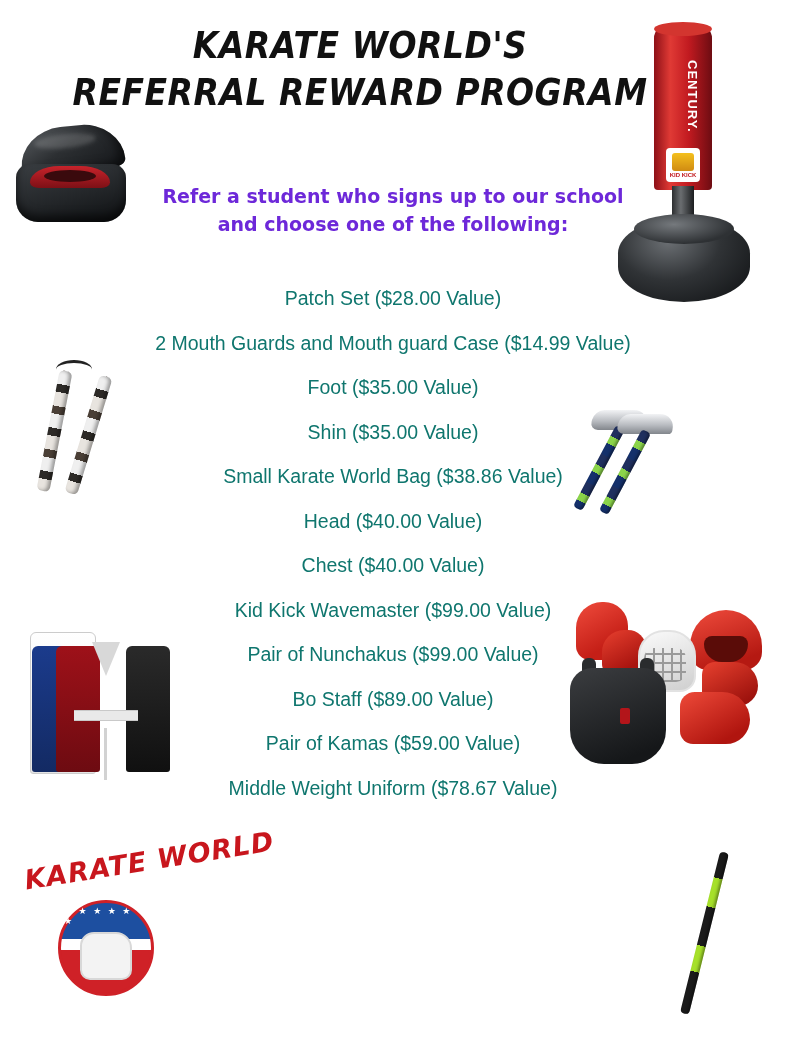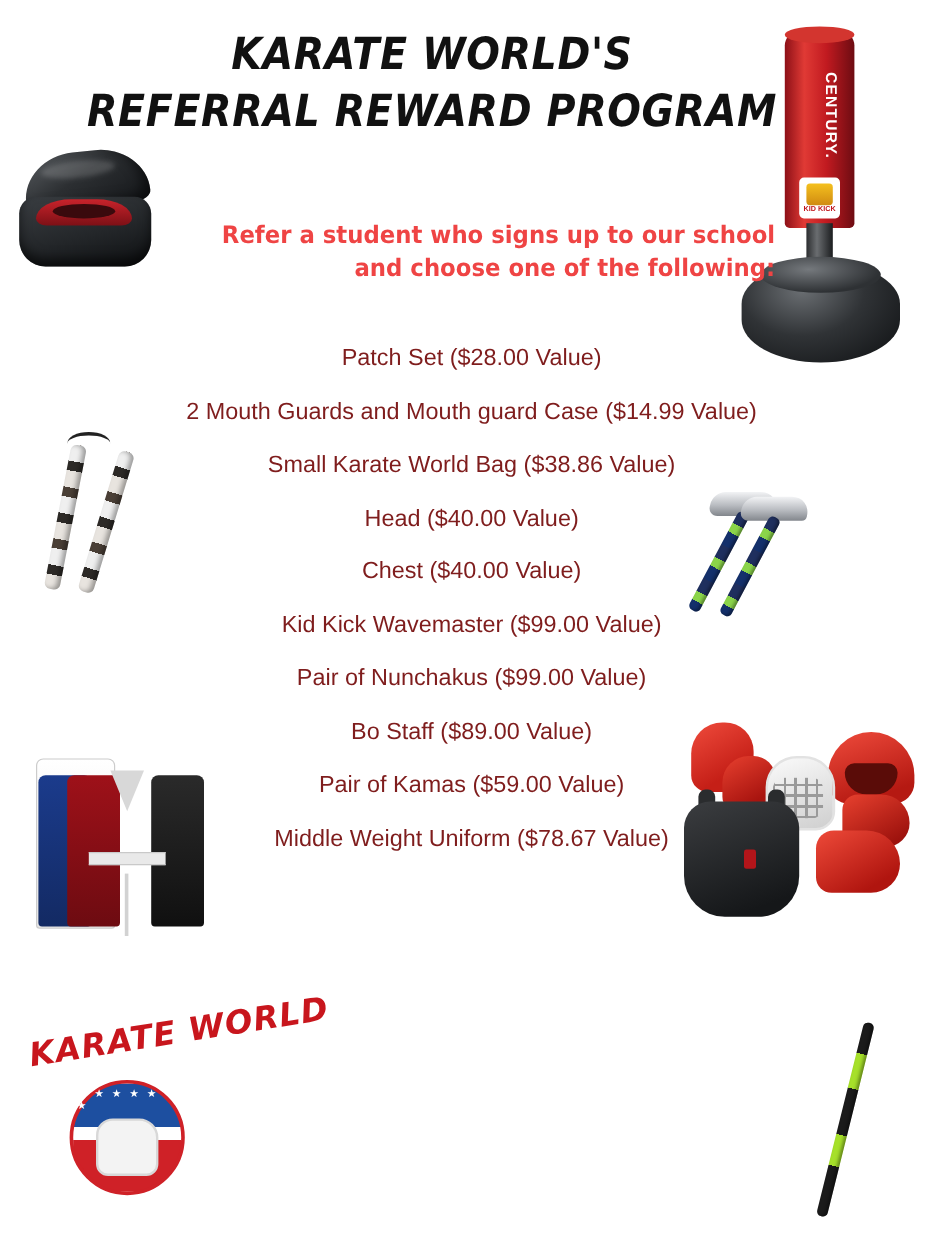--- a/index.html
+++ b/index.html
@@ -40,47 +40,47 @@
   .title-line.l2 {
     margin-top: 6px;
   }
 
   
   .subheading {
     position: absolute;
     top: 183px;
     left: 140px;
     width: 506px;
-    text-align: right;
+    text-align: center;
     font-family: "DejaVu Sans", sans-serif;
     font-weight: bold;
     font-size: 19px;
     line-height: 1.45;
-    color: #ef4444;
+    color: #6d28d9;
     z-index: 5;
   }
   .subheading .sub-line {
     display: block;
     transform: scaleY(1.06);
   }
 
   
   .reward-list {
     position: absolute;
     top: 276px;
     left: 90px;
     width: 606px;
     text-align: center;
     z-index: 4;
   }
   .reward-item {
     font-family: "Liberation Sans", sans-serif;
     font-size: 19.5px;
     line-height: 44.5px;
-    color: #7f1d1d;
+    color: #0f766e;
     white-space: nowrap;
   }
 
   
   .art { position: absolute; z-index: 2; }
 
   
   .case-wrap { left: 14px; top: 126px; width: 120px; height: 100px; }
   .case-lid {
     position: absolute; left: 6px; top: 0; width: 104px; height: 46px;
@@ -416,20 +416,22 @@
 </div>
 
 <div class="subheading">
   <span class="sub-line">Refer a student who signs up to our school</span>
   <span class="sub-line">and choose one of the following:</span>
 </div>
 
 <div class="reward-list">
   <div class="reward-item">Patch Set ($28.00 Value)</div>
   <div class="reward-item">2 Mouth Guards and Mouth guard Case ($14.99 Value)</div>
+  <div class="reward-item">Foot  ($35.00 Value)</div>
+  <div class="reward-item">Shin ($35.00 Value)</div>
   <div class="reward-item">Small Karate World Bag ($38.86 Value)</div>
   <div class="reward-item">Head  ($40.00 Value)</div>
   <div class="reward-item">Chest  ($40.00 Value)</div>
   <div class="reward-item">Kid Kick Wavemaster ($99.00 Value)</div>
   <div class="reward-item">Pair of Nunchakus ($99.00 Value)</div>
   <div class="reward-item">Bo Staff  ($89.00 Value)</div>
   <div class="reward-item">Pair of Kamas  ($59.00 Value)</div>
   <div class="reward-item">Middle Weight Uniform  ($78.67 Value)</div>
 </div>
 

